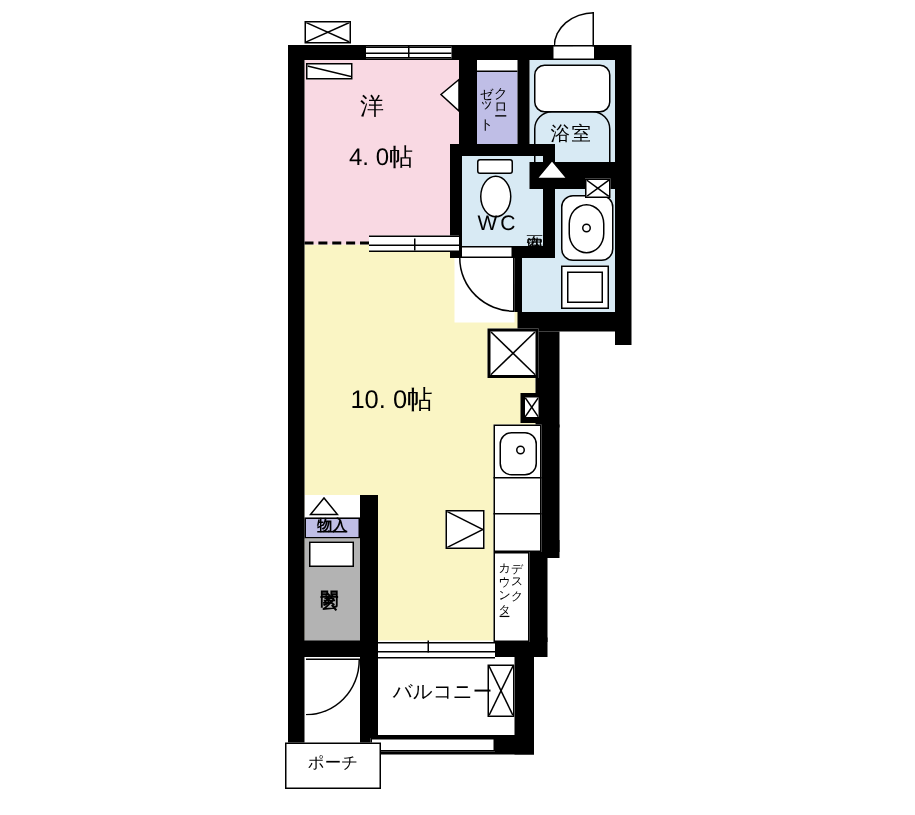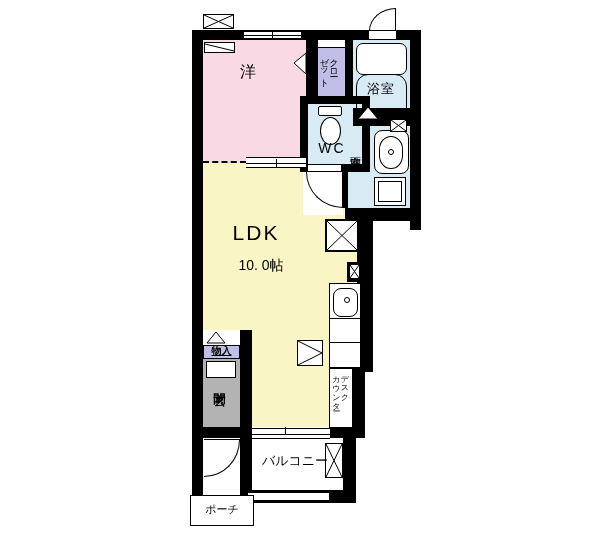--- a/index.html
+++ b/index.html
@@ -166,22 +166,22 @@
 
   <div class="box" style="left:325px;top:443px;width:18px;height:35px;">
     <svg width="16" height="33" viewBox="0 0 16 33">
         <line x1="0" y1="0" x2="16" y2="33" stroke="#000"></line>
         <line x1="0" y1="33" x2="16" y2="0" stroke="#000"></line>
       </svg>
   </div>
   <div class="box" style="left:190px;top:495px;width:64px;height:31px;"></div>
 
   <div class="lbl center" style="left:228px;top:64px;width:40px;font-size:16px;">洋</div>
-  <div class="lbl center" style="left:225px;top:222px;width:62px;font-size:21px;letter-spacing:2px;">LDK</div>
-  <div class="lbl center" style="left:208px;top:258px;width:106px;font-size:14px;">10. 0帖</div>
+  <div class="lbl center" style="left:208px;top:98px;width:92px;font-size:16px;">4. 0帖</div>
+  <div class="lbl center" style="left:208px;top:258px;width:106px;font-size:17px;">10. 0帖</div>
   <div class="lbl center" style="left:310px;top:141px;width:44px;font-size:14px;letter-spacing:2px;">WC</div>
   <div class="lbl center" style="left:356px;top:82px;width:50px;font-size:13px;letter-spacing:1px;">浴室</div>
   <div class="lbl vtext" style="left:349px;top:148px;height:62px;font-size:11px;">洗面室</div>
   <div class="lbl vtext" style="left:319px;top:52px;height:46px;font-size:9px;">
     <span>クロー</span>
     <span>ゼット</span>
   </div>
   <div class="lbl center" style="left:203px;top:346px;width:37px;font-size:10px;font-weight:bold;text-decoration:underline;">物入</div>
   <div class="lbl vtext" style="left:213px;top:384px;height:36px;font-size:12px;font-weight:bold;">玄関</div>
   <div class="lbl center" style="left:248px;top:454px;width:94px;font-size:13px;">バルコニー</div>

